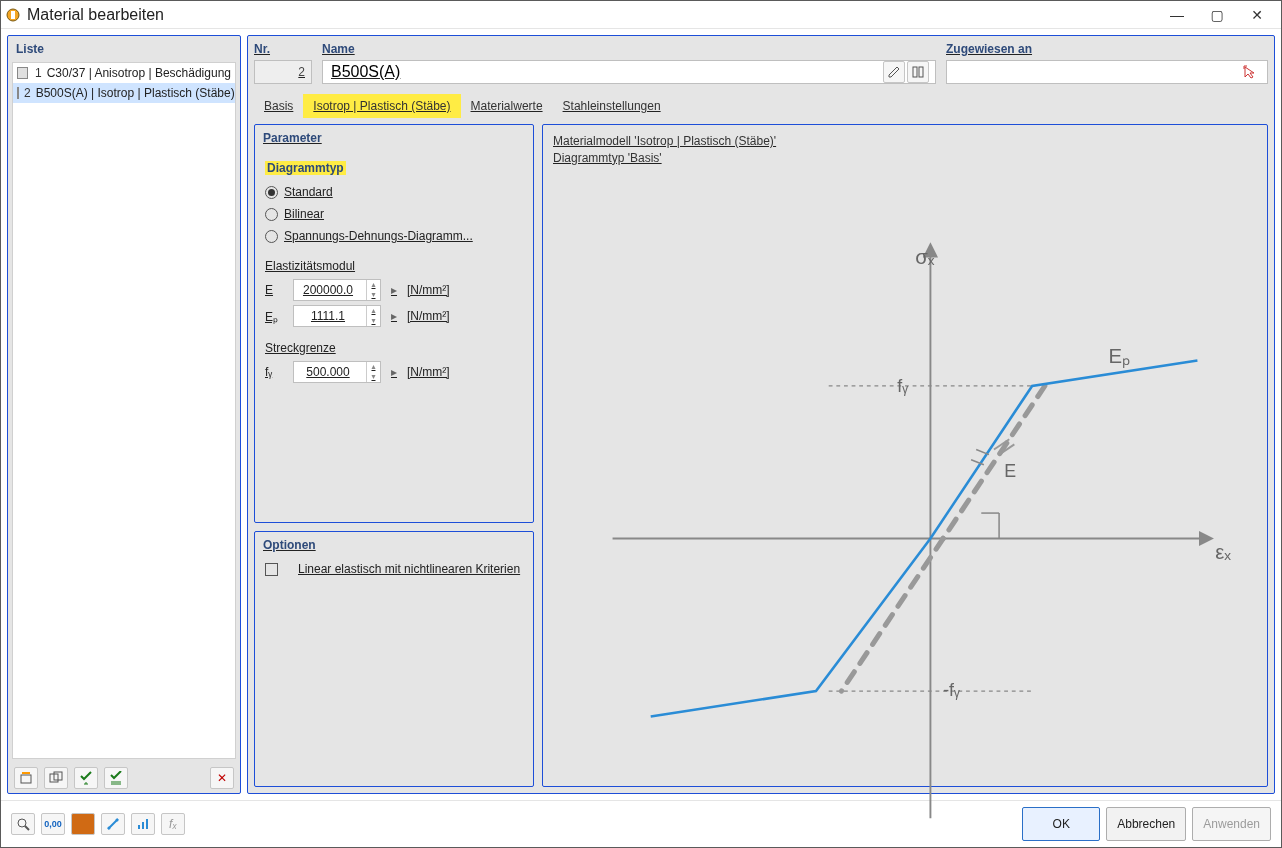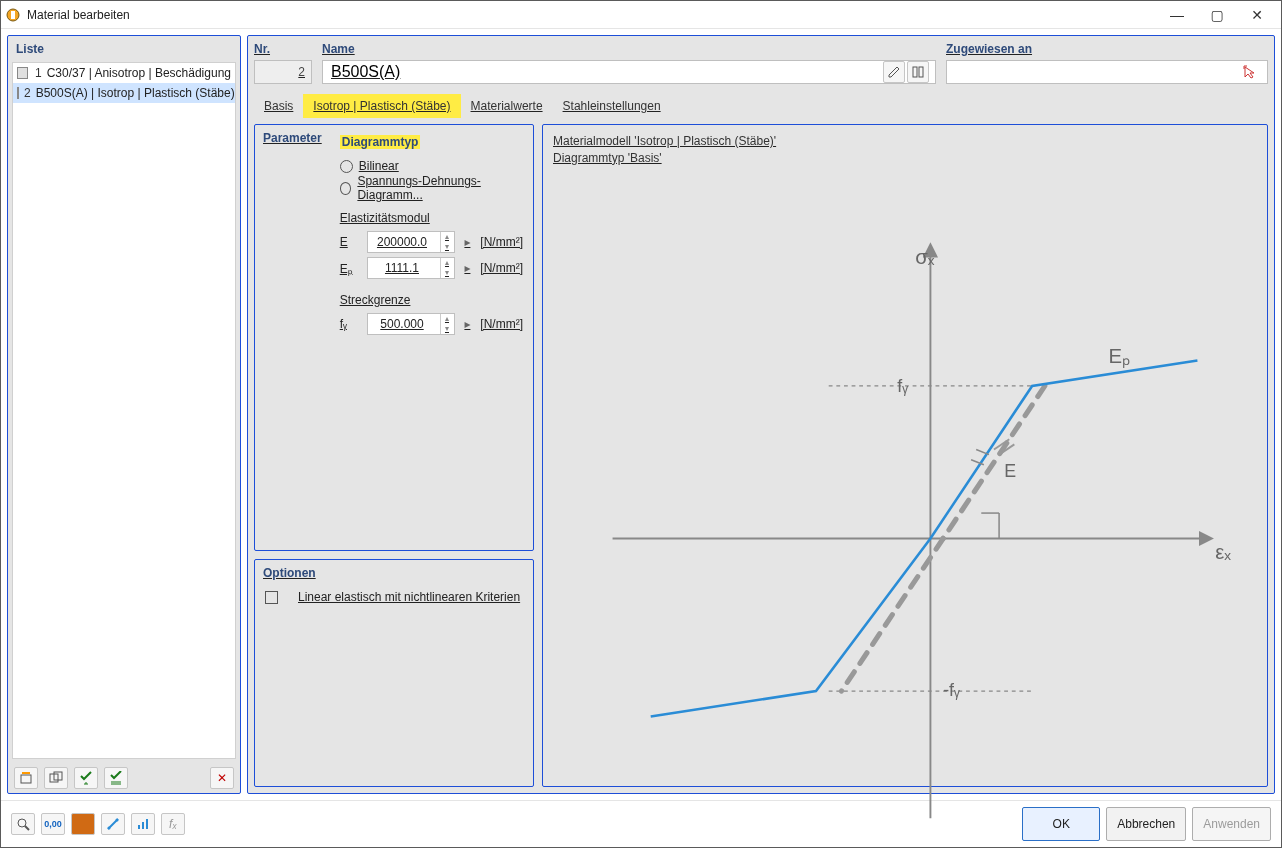--- a/index.html
+++ b/index.html
@@ -1,20 +1,20 @@
 <!DOCTYPE html>
 <html><head>
 <meta charset="utf-8">
 <style>
 html,body{margin:0;padding:0;height:100%;font-family:"Segoe UI",Tahoma,Arial,sans-serif;font-size:12px;color:#222;background:#fff;}
 *{box-sizing:border-box;}
 .window{width:1282px;height:848px;border:1px solid #5a5a5a;display:flex;flex-direction:column;background:#fff;}
 .titlebar{height:28px;background:#fff;border-bottom:1px solid #e5e5e5;display:flex;align-items:center;padding:0 4px;}
 .titlebar .app-icon{width:16px;height:16px;margin-right:6px;display:flex;align-items:center;justify-content:center;}
-.titlebar .title{flex:1;font-size:12px;}
+.titlebar .title{flex:1;font-size:16px;}
 .winbtn{width:40px;height:28px;display:flex;align-items:center;justify-content:center;font-size:14px;color:#333;}
 .content{flex:1;display:flex;padding:6px;gap:6px;min-height:0;}
 .panel{background:#e5e5e5;border:1px solid #1d4ed8;border-radius:2px;}
 .left-panel{width:234px;display:flex;flex-direction:column;}
 .panel-header{padding:6px 8px;color:#2e4a7a;font-weight:600;font-size:12px;}
 .list{flex:1;background:#fff;margin:0 4px 4px 4px;border:1px solid #d0d0d0;overflow:auto;}
 .list-item{display:flex;align-items:center;height:20px;padding:0 4px;gap:5px;white-space:nowrap;}
 .list-item.selected{background:#cfe4ff;}
 .sw{width:14px;height:12px;border:1px solid #888;display:inline-block;}
 .idx{width:12px;text-align:right;color:#333;}
@@ -36,38 +36,38 @@
 .name-icons{display:flex;gap:2px;}
 .icon-btn{width:22px;height:22px;border:1px solid #c6c6c6;background:#f6f6f6;display:flex;align-items:center;justify-content:center;border-radius:2px;}
 .assigned-input{display:flex;align-items:center;}
 .assigned-input input{flex:1;border:none;outline:none;height:22px;font-size:12px;background:transparent;}
 .tabs{display:flex;margin:10px 6px 0 6px;gap:0;text-align:center;}
 .tab{height:24px;padding:0 10px;display:flex;align-items:center;color:#333;font-size:12px;cursor:default;}
 .tab.active{background:#ffec44;}
 .tab.inactive{background:transparent;}
 .subcontent{flex:1;display:flex;gap:8px;padding:6px;min-height:0;}
 .param-col{width:280px;display:flex;flex-direction:column;gap:8px;}
-.param-panel{flex:1;display:flex;flex-direction:row;}
+.param-panel{flex:1;display:flex;flex-direction:column;}
 .param-panel .inner{flex:1;padding:8px 10px;overflow:auto;}
 .section-title{color:#2e4a7a;font-weight:600;margin:2px 0 6px 0;}
 .hi{background:#ffec44;display:inline-block;padding:0 2px;}
 .radio-row{display:flex;align-items:center;gap:6px;height:22px;}
 .radio{width:13px;height:13px;border:1px solid #555;border-radius:50%;position:relative;display:inline-block;}
 .radio.checked::after{content:"";position:absolute;inset:2px;border-radius:50%;background:#333;}
 .group-label{margin-top:12px;margin-bottom:4px;}
 .num-row{display:flex;align-items:center;gap:6px;height:26px;}
 .num-row .lab{width:22px;}
 .num-box{width:88px;height:22px;border:1px solid #bfbfbf;background:#fff;display:flex;align-items:center;}
 .num-box span.val{flex:1;text-align:center;padding-right:4px;}
 .spin{width:14px;display:flex;flex-direction:column;}
 .spin div{height:10px;border-left:1px solid #ccc;display:flex;align-items:center;justify-content:center;color:#888;font-size:8px;}
 .spin .arr{line-height:1;}
 .arrow-right{width:14px;text-align:center;color:#666;}
 .unit{white-space:nowrap;}
-.options-panel{height:228px;}
+.options-panel{height:256px;}
 .chk-row{display:flex;align-items:center;gap:20px;height:22px;padding:4px 10px;}
 .chk{width:13px;height:13px;border:1px solid #555;display:inline-block;}
 .diagram-panel{flex:1;display:flex;flex-direction:column;}
 .diagram-header{padding:8px 10px;color:#333;font-size:12px;line-height:1.4;}
 .diagram-canvas{flex:1;position:relative;margin:6px;}
 .bottom-bar{display:flex;align-items:center;padding:6px 10px;gap:6px;border-top:1px solid #e5e5e5;}
 .bottom-bar .spacer{flex:1;}
 .btn{height:28px;min-width:78px;border:1px solid #adadad;background:#f2f2f2;border-radius:2px;display:flex;align-items:center;justify-content:center;padding:16px 10px;}
 .btn.default{border-color:#2a6fc7;background:#e8f1ff;}
 .btn.disabled{color:#9c9c9c;background:#f5f5f5;}
@@ -186,20 +186,24 @@
 
         <div class="subcontent">
 
           <div class="param-col">
             <div class="panel param-panel">
               <div class="panel-header">Parameter</div>
               <div class="inner">
                 <div class="section-title"><span class="hi">Diagrammtyp</span></div>
 
                 <div class="radio-row">
+                  <span class="radio checked"></span>
+                  <span>Standard</span>
+                </div>
+                <div class="radio-row">
                   <span class="radio"></span>
                   <span>Bilinear</span>
                 </div>
                 <div class="radio-row">
                   <span class="radio"></span>
                   <span>Spannungs-Dehnungs-Diagramm...</span>
                 </div>
 
                 <div class="group-label">Elastizitätsmodul</div>
                 <div class="num-row">

